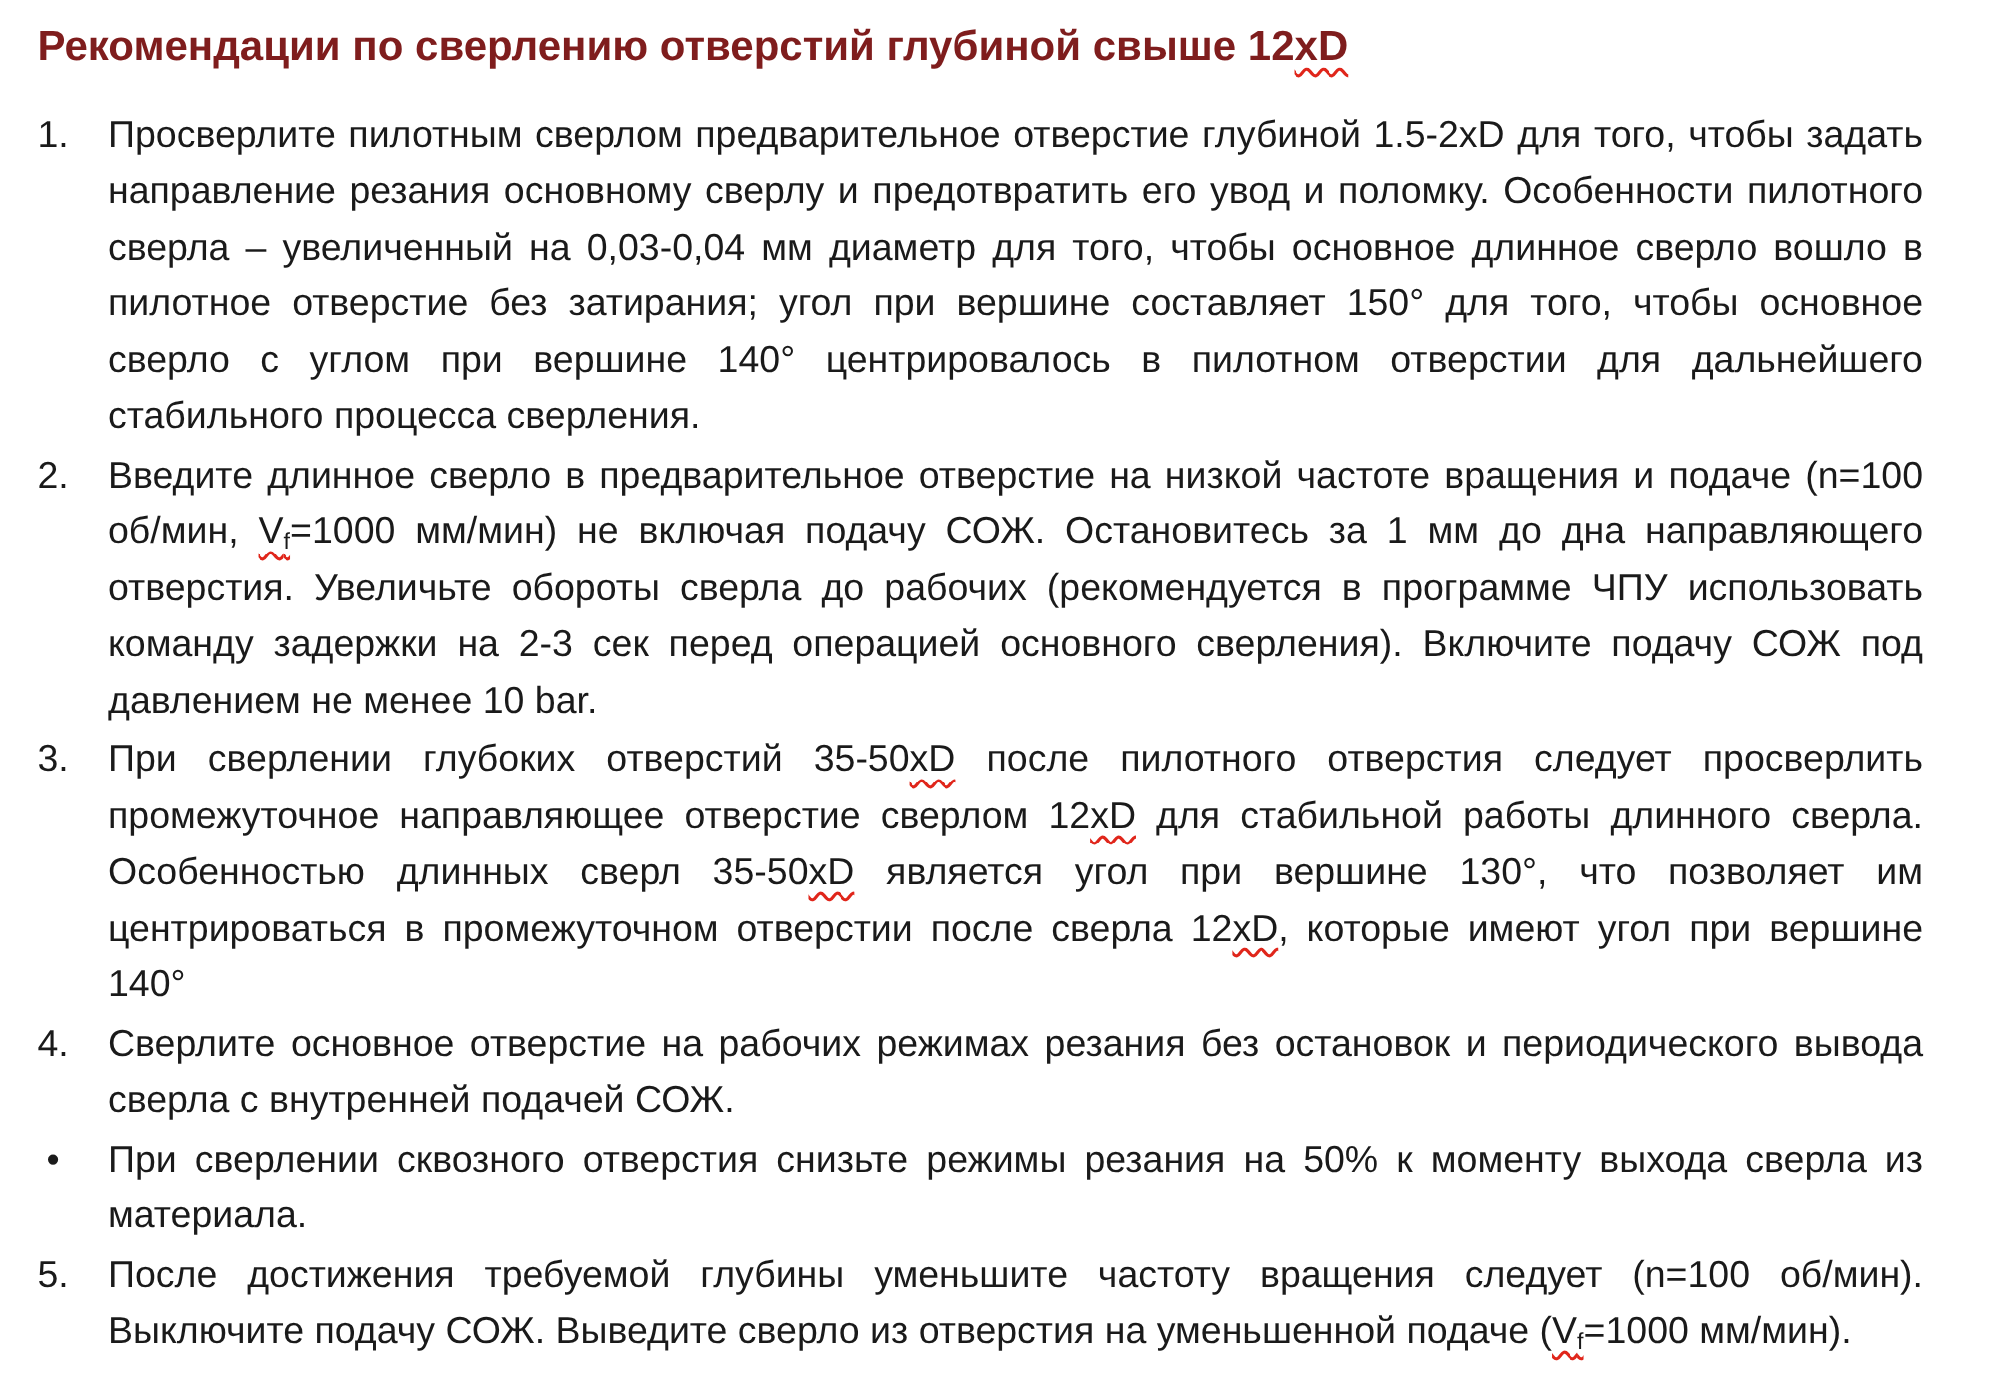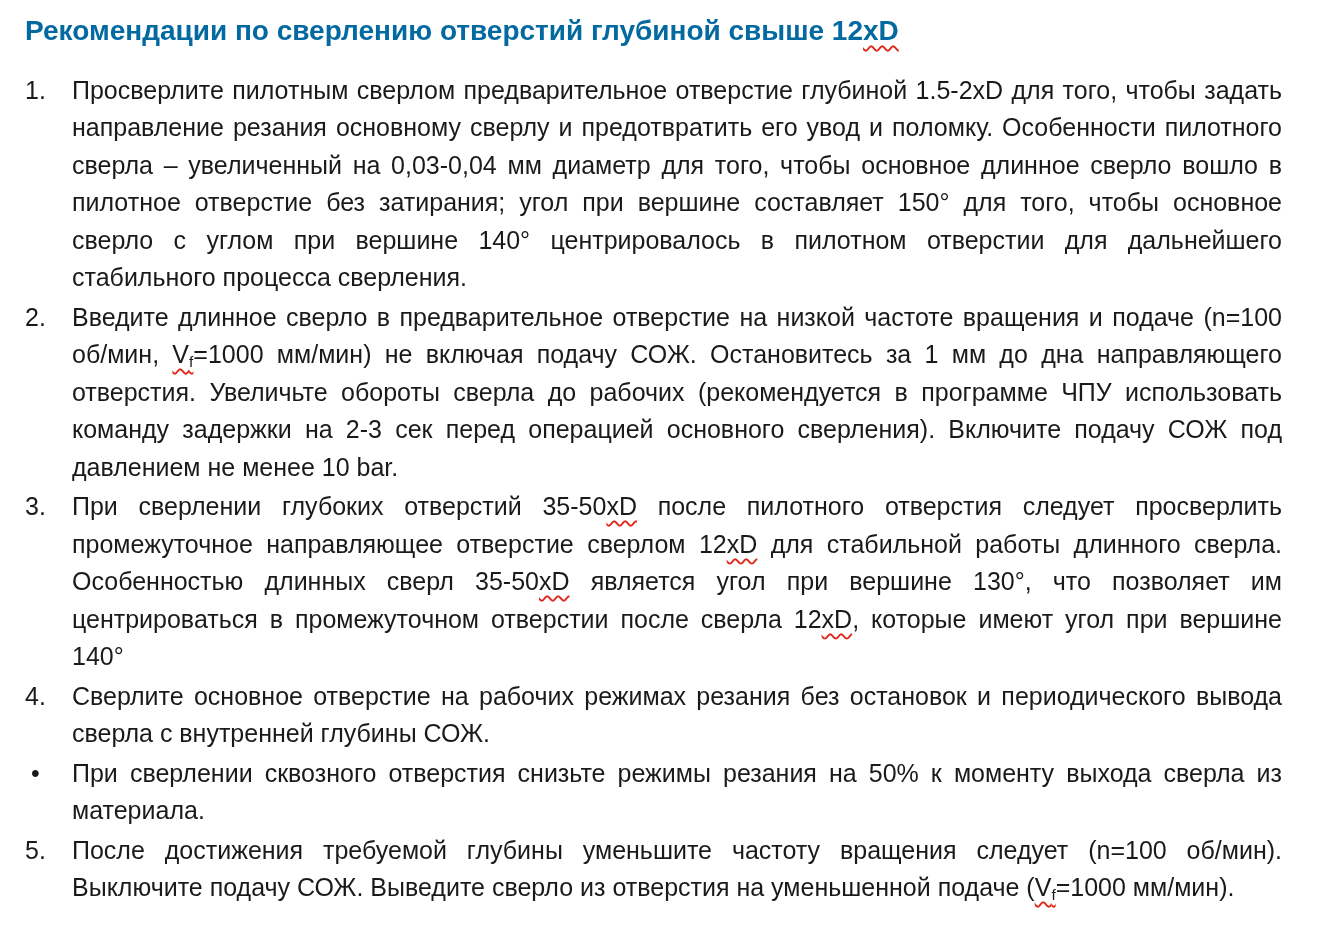--- a/index.html
+++ b/index.html
@@ -9,21 +9,21 @@
     box-sizing: border-box;
     background: #ffffff;
     color: #1a1a1a;
     font-family: "Liberation Sans", sans-serif;
     padding: 14px 52px 0 25px;
     overflow: hidden;
   }
   .title {
     font-size: 28px;
     font-weight: bold;
-    color: #0369a1;
+    color: #7f1d1d;
     margin: 0 0 24px 0;
     line-height: 1.2;
   }
   .list { }
   .item {
     position: relative;
     padding-left: 47px;
     font-size: 25px;
     line-height: 37.5px;
     text-align: justify;
@@ -63,21 +63,21 @@
       <div class="item">
         <div class="marker">2.</div>
         <div><span>Введите длинное сверло в предварительное отверстие на низкой частоте вращения и подаче (n=100 об/мин, </span><span class="misspell">V<sub>f</sub></span><span>=1000 мм/мин) не включая подачу СОЖ. Остановитесь за 1 мм до дна направляющего отверстия. Увеличьте обороты сверла до рабочих (рекомендуется в программе ЧПУ использовать команду задержки на 2-3 сек перед операцией основного сверления). Включите подачу СОЖ под давлением не менее 10 bar.</span></div>
       </div>
       <div class="item">
         <div class="marker">3.</div>
         <div><span>При сверлении глубоких отверстий 35-50</span><span class="misspell">xD</span><span> после пилотного отверстия следует просверлить промежуточное направляющее отверстие сверлом 12</span><span class="misspell">xD</span><span> для стабильной работы длинного сверла. Особенностью длинных сверл 35-50</span><span class="misspell">xD</span><span> является угол при вершине 130°, что позволяет им центрироваться в промежуточном отверстии после сверла 12</span><span class="misspell">xD</span><span>, которые имеют угол при вершине 140°</span></div>
       </div>
       <div class="item">
         <div class="marker">4.</div>
-        <div><span>Сверлите основное отверстие на рабочих режимах резания без остановок и периодического вывода сверла с внутренней глубины СОЖ.</span></div>
+        <div><span>Сверлите основное отверстие на рабочих режимах резания без остановок и периодического вывода сверла с внутренней подачей СОЖ.</span></div>
       </div>
       <div class="item">
         <div class="marker bullet">•</div>
         <div><span>При сверлении сквозного отверстия снизьте режимы резания на 50% к моменту выхода сверла из материала.</span></div>
       </div>
       <div class="item">
         <div class="marker">5.</div>
         <div><span>После достижения требуемой глубины уменьшите частоту вращения следует (n=100 об/мин). Выключите подачу СОЖ. Выведите сверло из отверстия на уменьшенной подаче (</span><span class="misspell">V<sub>f</sub></span><span>=1000 мм/мин).</span></div>
       </div>
     </div>

